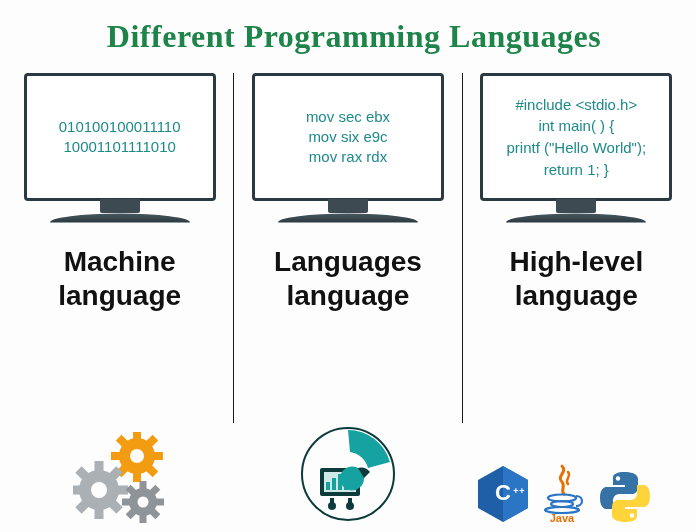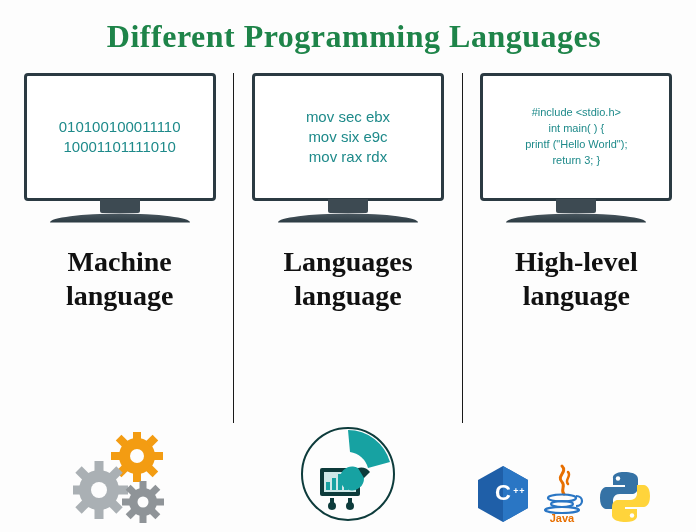--- a/index.html
+++ b/index.html
@@ -54,21 +54,21 @@
       justify-content: center;
       align-items: center;
       padding: 8px 4px;
       font-family: 'Segoe UI', Arial, sans-serif;
       color: #1e8a8a;
       font-size: 15px;
       line-height: 1.35;
       text-align: center;
       margin: 0 auto;
     }
-    .screen.small-text { font-size: 11px; line-height: 1.45; }
+    .screen.small-text { font-size: 15px; line-height: 1.45; }
     .stand-neck {
       width: 40px;
       height: 14px;
       background: #3d4a52;
       margin: -2px auto 0 auto;
       border-radius: 0 0 2px 2px;
     }
     .stand-base {
       width: 140px;
       height: 10px;
@@ -77,21 +77,21 @@
       border-radius: 50% / 100% 100% 0 0;
       transform: scaleY(0.9);
     }
     .col-label {
       font-size: 28px;
       font-weight: bold;
       color: #111;
       text-align: center;
       margin-top: 22px;
       line-height: 1.2;
-      font-family: Liberation Serif, serif;
+      font-family: Liberation Sans, sans-serif;
     }
     .icons-row {
       position: absolute;
       bottom: 8px;
       left: 0;
       right: 0;
       display: flex;
       justify-content: space-around;
       align-items: flex-end;
       padding: 0 24px;
@@ -151,21 +151,21 @@
   </div>
 
   <div class="divider"></div>
 
   <div class="col">
     <div class="monitor">
       <div class="screen small-text">
         <div>#include &lt;stdio.h&gt;</div>
         <div>int main( ) {</div>
         <div>printf ("Hello World");</div>
-        <div>return 3; }</div>
+        <div>return 1; }</div>
       </div>
       <div class="stand-neck"></div>
       <div class="stand-base"></div>
     </div>
     <div class="col-label">
       <div>High-level</div>
       <div>language</div>
     </div>
   </div>
 

